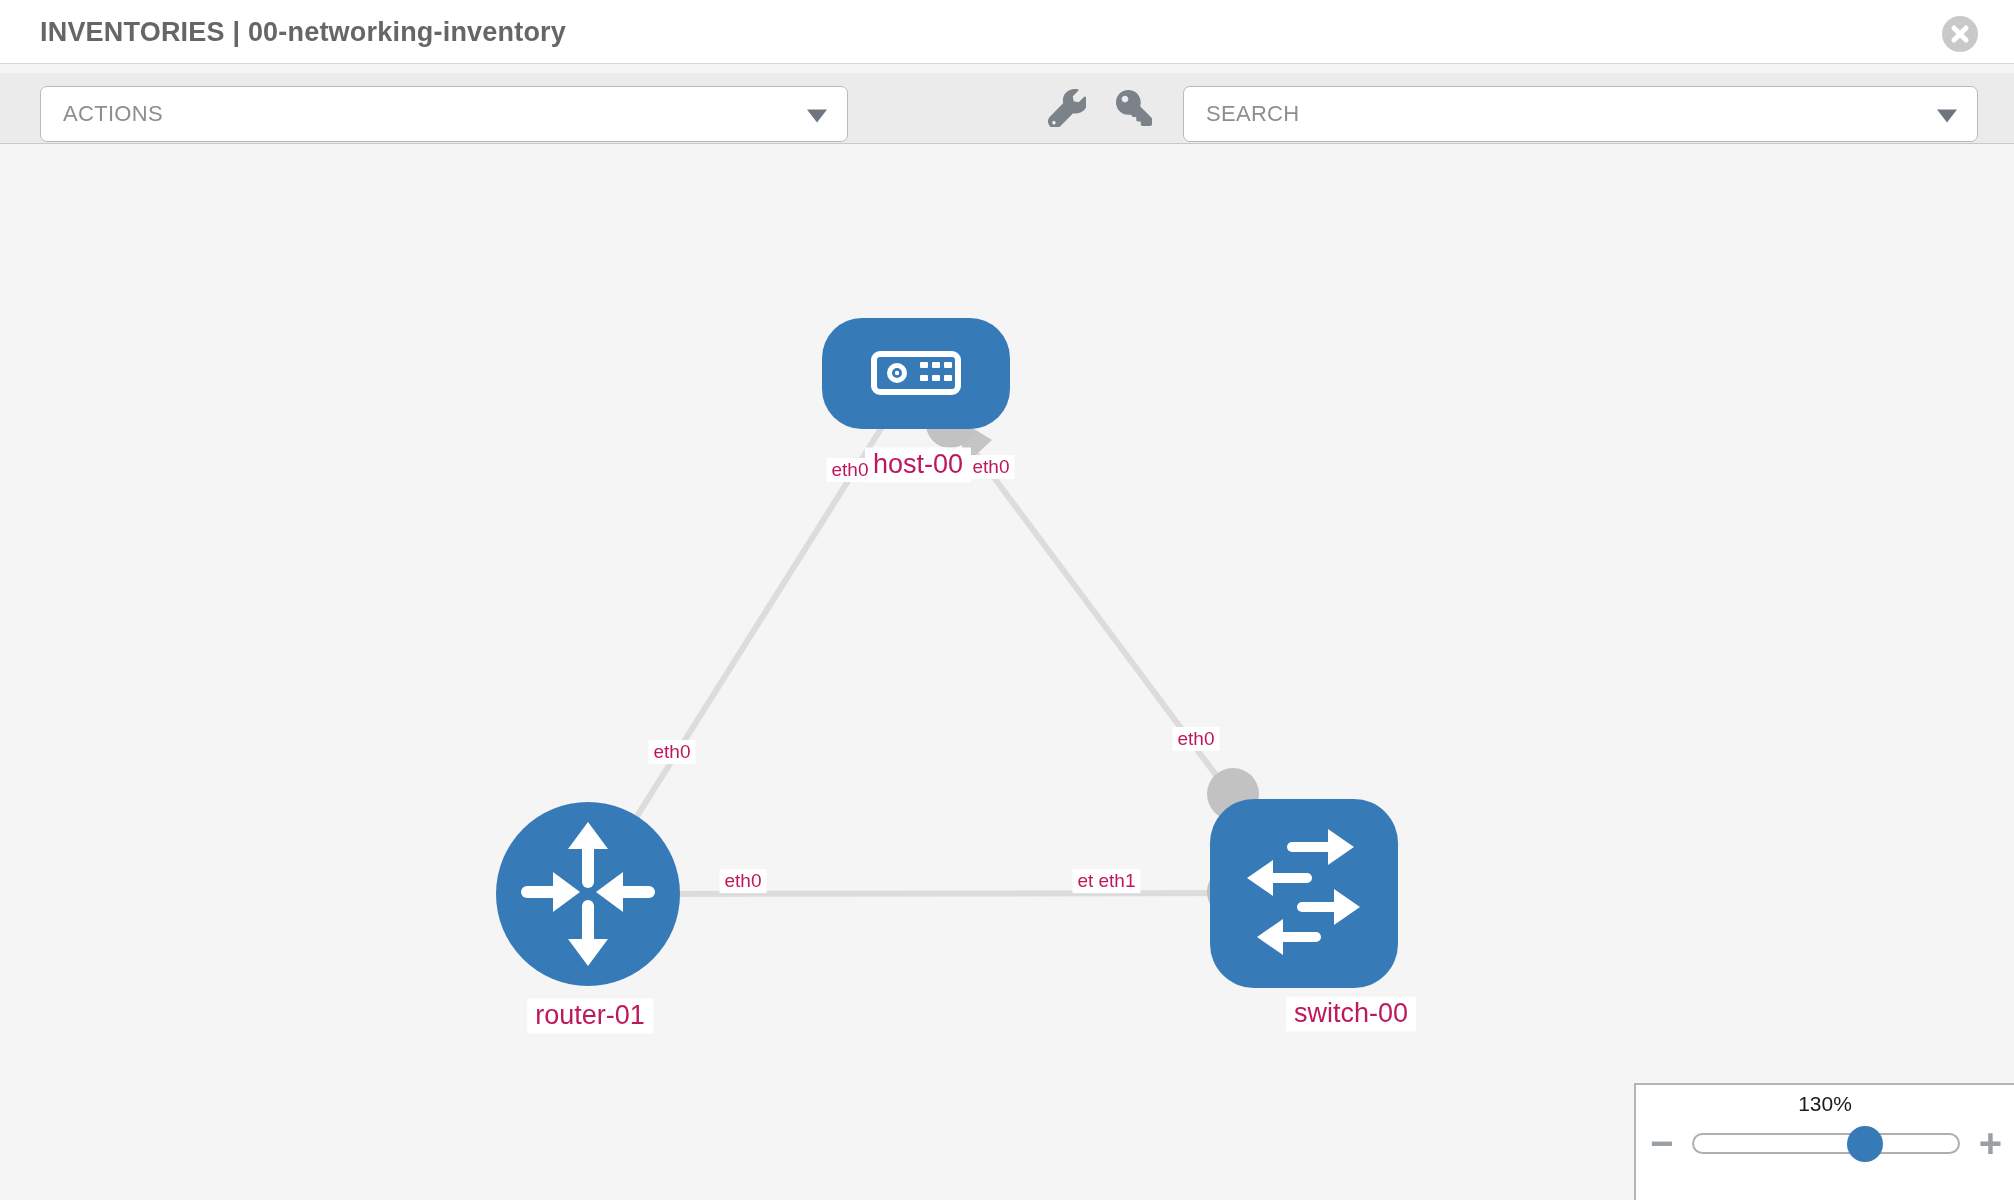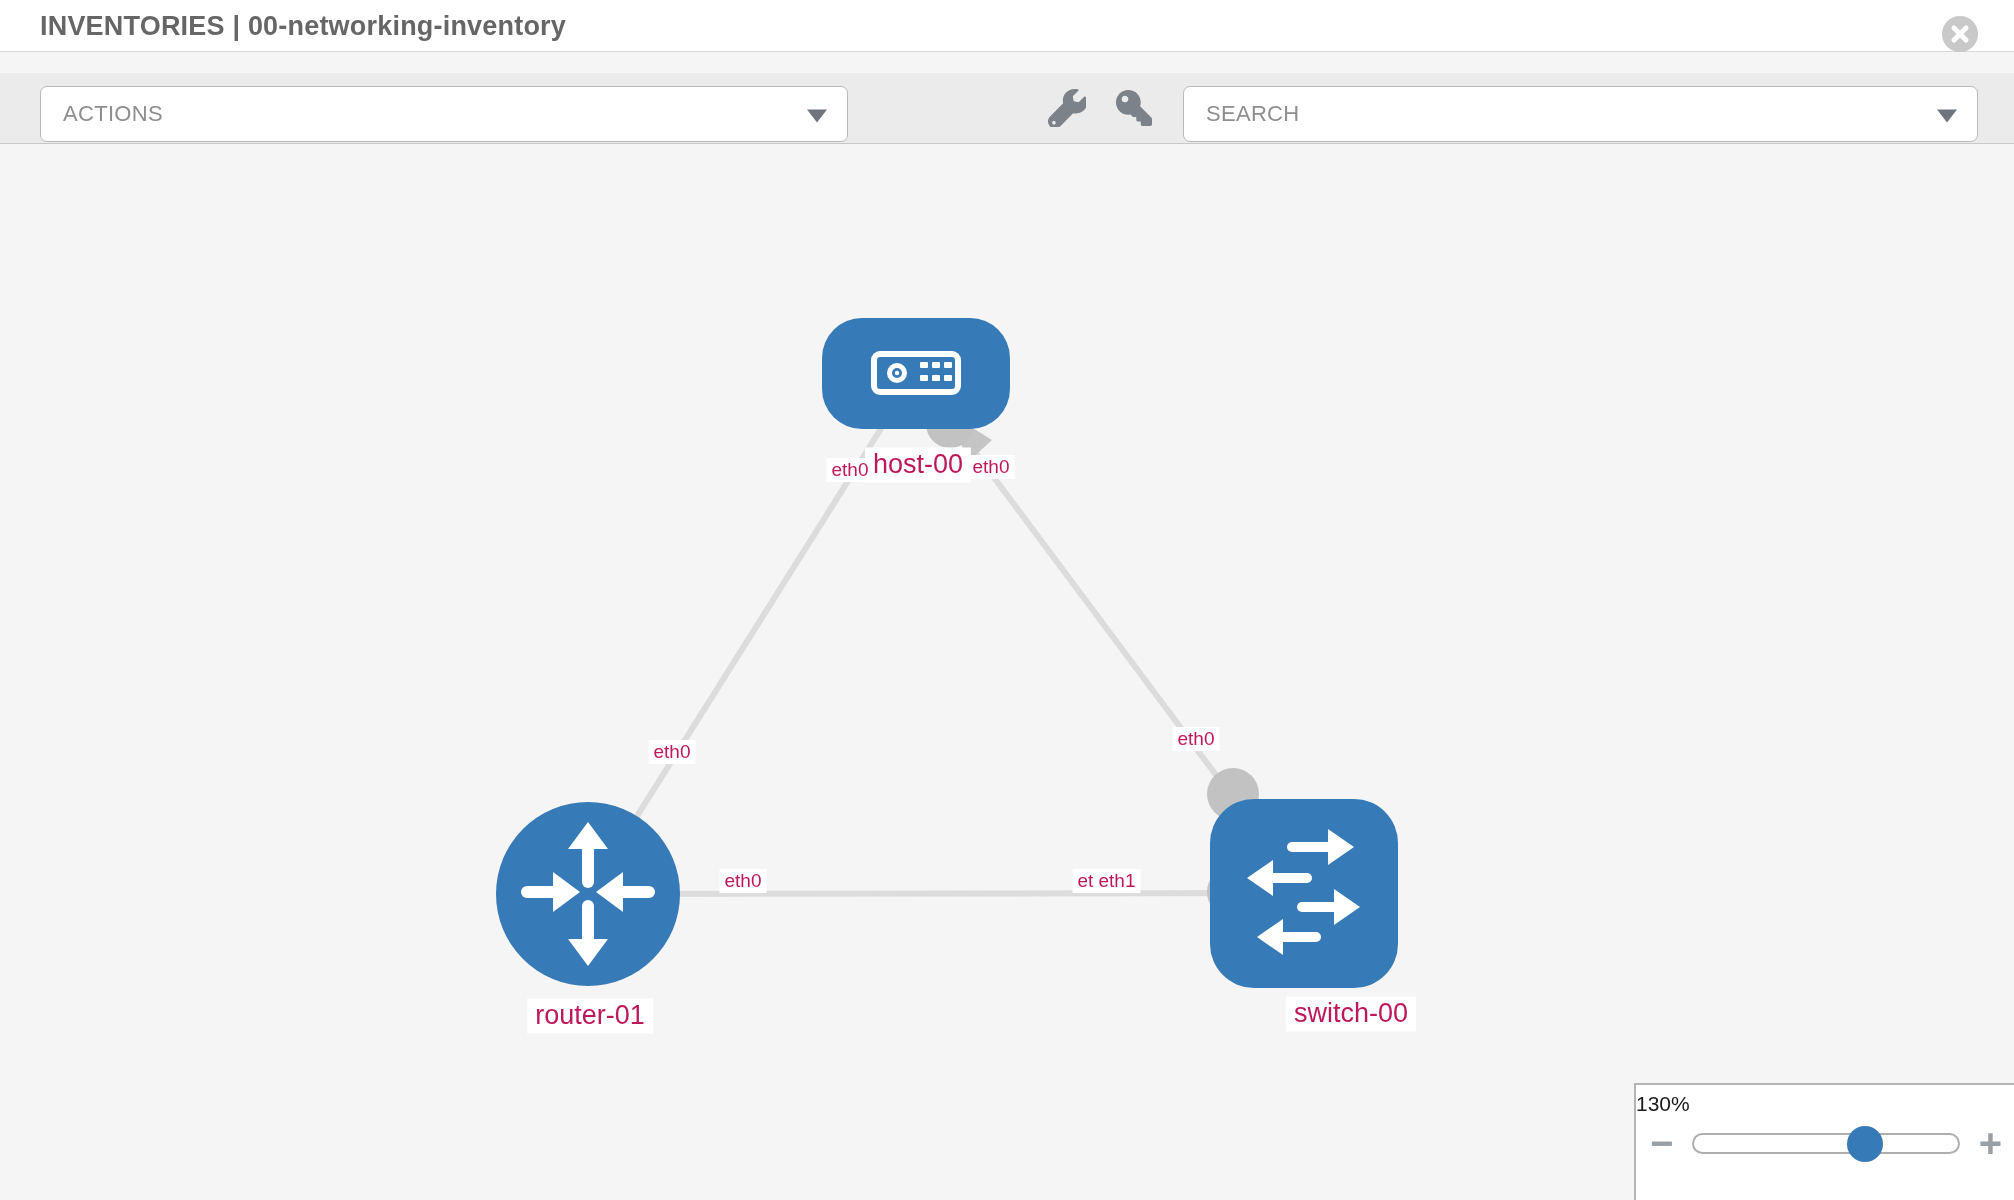--- a/index.html
+++ b/index.html
@@ -1,21 +1,21 @@
 <!DOCTYPE html>
 <html><head>
 <meta charset="utf-8">
 <style>
   * { margin:0; padding:0; box-sizing:border-box; }
   html,body { width:2014px; height:1200px; overflow:hidden;
               font-family:"Liberation Sans", sans-serif; background:#f5f5f6; }
   .app { position:relative; width:2014px; height:1200px; }
 
   
-  .header { position:absolute; top:0; left:0; width:100%; height:52px;
+  .header { position:absolute; top:0; left:0; width:100%; height:64px;
             background:#ffffff; border-bottom:1px solid #d8d8d8; }
   .header-title { position:absolute; left:40px; top:50%; transform:translateY(-50%);
                   font-size:27px; font-weight:bold; color:#666666; letter-spacing:.2px; }
   .close-btn { position:absolute; right:36px; top:16px; width:36px; height:36px;
                border-radius:50%; background:#c9c9c9; display:flex;
                align-items:center; justify-content:center; cursor:pointer; }
   .close-btn svg { display:block; }
 
   
   .toolbar { position:absolute; top:73px; left:0; width:100%; height:71px;
@@ -41,21 +41,21 @@
   .lbl { position:absolute; transform:translate(-50%,-50%); background:#ffffff;
          color:#be185d; white-space:nowrap; line-height:1.15; }
   .node-lbl { font-size:27px; padding:2px 8px; }
   .if-lbl { font-size:19px; padding:1px 5px; }
   .over { z-index:3; } .under { z-index:2; }
 
   
   .zoom-panel { position:absolute; left:1634px; top:1083px; width:380px; height:117px;
                 background:#ffffff; border-left:2px solid #b5b5b5;
                 border-top:2px solid #b5b5b5; z-index:5; }
-  .zoom-level { position:absolute; top:7px; left:0; width:100%; text-align:left;
+  .zoom-level { position:absolute; top:7px; left:0; width:100%; text-align:center;
                 font-size:21px; color:#1a1a1a; }
   .zoom-track { position:absolute; left:56px; top:48px; width:268px; height:21px;
                 background:#ffffff; border:2px solid #aeaeae; border-radius:11px;
                 cursor:pointer; }
   .zoom-handle { position:absolute; left:211px; top:41px; width:36px; height:36px;
                  border-radius:50%; background:#377ab8; cursor:grab; z-index:2; }
   .zoom-minus, .zoom-plus { position:absolute; top:38px; font-size:40px; font-weight:bold;
                  color:#98a0a6; cursor:pointer; line-height:40px; }
   .zoom-minus { left:14px; } .zoom-plus { right:12px; }
 </style>

